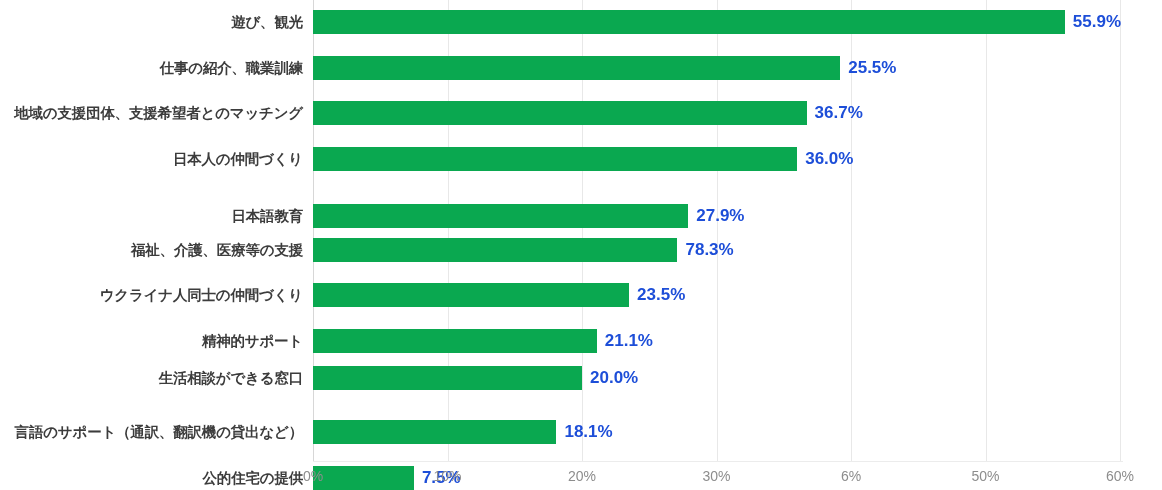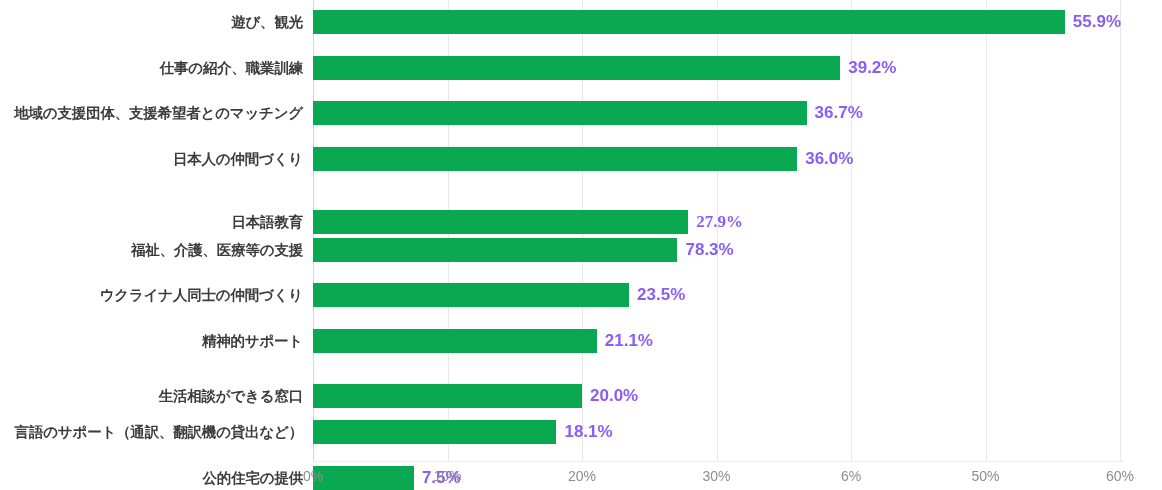--- a/index.html
+++ b/index.html
@@ -72,21 +72,21 @@
     height: 24px;
     background: #0aa850;
   }
   .value-label {
     position: absolute;
     top: 0;
     height: 24px;
     line-height: 24px;
     font-size: 17px;
     font-weight: bold;
-    color: #8b5cf6;
+    color: #1d4ed8;
     white-space: nowrap;
   }
   
   .tick-label {
     position: absolute;
     top: 466px;
     width: 70px;
     margin-left: -35px;
     text-align: center;
     font-size: 14px;
@@ -116,53 +116,53 @@
 
   <div id="rows">
       <div class="row" style="top: 10px;">
         <div class="cat-label">遊び、観光</div>
         <div class="bar" style="width: 751.855px; background: rgb(10, 168, 80);"></div>
         <div class="value-label" style="left: 1072.86px;">55.9%</div>
       </div>
       <div class="row" style="top: 55.55px;">
         <div class="cat-label">仕事の紹介、職業訓練</div>
         <div class="bar" style="width: 527.24px; background: rgb(10, 168, 80);"></div>
-        <div class="value-label" style="left: 848.24px;">39.2%</div>
+        <div class="value-label" style="left: 848.24px;">25.5%</div>
       </div>
       <div class="row" style="top: 101.1px;">
         <div class="cat-label">地域の支援団体、支援希望者とのマッチング</div>
         <div class="bar" style="width: 493.615px; background: rgb(10, 168, 80);"></div>
         <div class="value-label" style="left: 814.615px;">36.7%</div>
       </div>
       <div class="row" style="top: 146.65px;">
         <div class="cat-label">日本人の仲間づくり</div>
         <div class="bar" style="width: 484.2px; background: rgb(10, 168, 80);"></div>
         <div class="value-label" style="left: 805.2px;">36.0%</div>
       </div>
-      <div class="row" style="top: 210px; font-family: Liberation Serif, serif;">
+      <div class="row" style="top: 204px;">
         <div class="cat-label">日本語教育</div>
         <div class="bar" style="width: 375.255px; background: rgb(10, 168, 80);"></div>
         <div class="value-label" style="left: 696.255px;">27.9%</div>
       </div>
       <div class="row" style="top: 237.75px;">
         <div class="cat-label">福祉、介護、医療等の支援</div>
         <div class="bar" style="width: 364.495px; background: rgb(10, 168, 80);"></div>
         <div class="value-label" style="left: 685.495px;">78.3%</div>
       </div>
       <div class="row" style="top: 283.3px;">
         <div class="cat-label">ウクライナ人同士の仲間づくり</div>
         <div class="bar" style="width: 316.075px; background: rgb(10, 168, 80);"></div>
         <div class="value-label" style="left: 637.075px;">23.5%</div>
       </div>
       <div class="row" style="top: 328.85px;">
         <div class="cat-label">精神的サポート</div>
         <div class="bar" style="width: 283.795px; background: rgb(10, 168, 80);"></div>
         <div class="value-label" style="left: 604.795px;">21.1%</div>
       </div>
-      <div class="row" style="top: 384px;">
+      <div class="row" style="top: 366px;">
         <div class="cat-label">生活相談ができる窓口</div>
         <div class="bar" style="width: 269px; background: rgb(10, 168, 80);"></div>
         <div class="value-label" style="left: 590px;">20.0%</div>
       </div>
       <div class="row" style="top: 419.95px;">
         <div class="cat-label">言語のサポート（通訳、翻訳機の貸出など）</div>
         <div class="bar" style="width: 243.445px; background: rgb(10, 168, 80);"></div>
         <div class="value-label" style="left: 564.445px;">18.1%</div>
       </div>
       <div class="row" style="top: 465.5px;">

